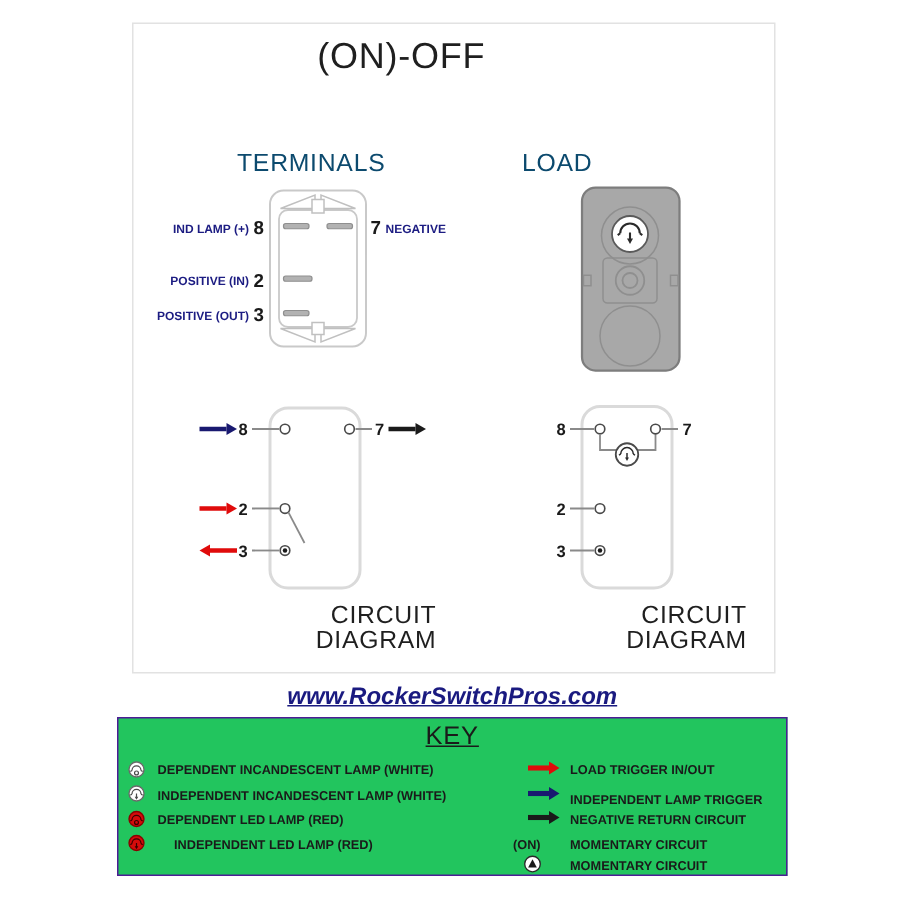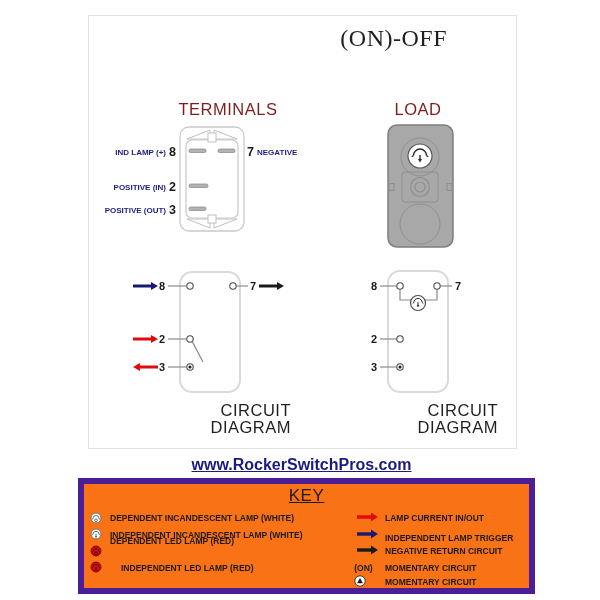--- a/index.html
+++ b/index.html
@@ -5,34 +5,34 @@
   html,body{margin:0;padding:0;}
   body{
     width:600px;height:600px;background:#ffffff;position:relative;
     font-family:"Liberation Sans",sans-serif;color:#1a1a1a;overflow:hidden;
   }
   .abs{position:absolute;}
   .main-box{
     left:88px;top:15px;width:427px;height:432px;
     border:1px solid #e2e2e2;background:#fff;
   }
-  .title-block{left:88px;top:24px;width:359px;text-align:right;font-family:Liberation Serif, serif;}
+  .title-block{left:88px;top:24px;width:359px;text-align:center;}
   .title-line{font-size:24px;line-height:28px;color:#1f1f1f;letter-spacing:0.5px;}
-  .section-heading{font-size:16.5px;color:#7f1d1d;text-align:center;letter-spacing:0.5px;}
+  .section-heading{font-size:16.5px;color:#0c4a6e;text-align:left;letter-spacing:0.5px;}
   .terminals-heading{left:158px;top:100px;width:140px;}
   .lamps-heading{left:348px;top:100px;width:140px;}
   .caption{font-size:16.5px;line-height:17px;text-align:right;color:#1f1f1f;letter-spacing:0.5px;}
   .caption-left{left:131px;top:402px;width:160px;}
   .caption-right{left:338px;top:402px;width:160px;}
   .website{
     left:88px;top:456px;width:427px;text-align:center;
-    font-size:16px;font-weight:bold;
+    font-size:16px;font-style:italic;font-weight:bold;
     color:#1a1a80;text-decoration:underline;
   }
-  .key-box{left:78px;top:478px;width:445px;height:104px;border:6px solid #4c1d95;background:#f97316;}
+  .key-box{left:78px;top:478px;width:445px;height:104px;border:1px solid #4c1d95;background:#22c55e;}
   .key-heading{left:0;right:0;top:2px;text-align:center;font-size:17px;text-decoration:underline;letter-spacing:0.5px;}
   .key-item-label{font-size:8.5px;font-weight:bold;color:#1a1a1a;white-space:nowrap;}
   .key-icon{position:absolute;}
   svg text{font-family:"Liberation Sans",sans-serif;}
   .term-label{font-size:8px;font-weight:bold;fill:#1c1c82;}
   .term-num{font-size:12.5px;font-weight:bold;fill:#1a1a1a;}
   .pin-num{font-size:11px;font-weight:bold;fill:#1a1a1a;}
   .wire{stroke:#8a8a8a;stroke-width:1.2;fill:none;}
   .node{fill:#ffffff;stroke:#4a4a4a;stroke-width:1.1;}
   .body-outline{fill:#ffffff;stroke:#dadada;stroke-width:2;}
@@ -195,39 +195,39 @@
   </svg>
   <svg class="key-icon" style="left:6px;top:77px;" width="12" height="12" viewBox="-6 -6 12 12">
     <circle r="5" fill="#d40b0b" stroke="#8a0000" stroke-width="0.9"></circle>
     <path d="M -3,0.3 A 3,3 0 0 1 3,0.3 M -3,0.3 L -4.1,1.1 M 3,0.3 L 4.1,1.1" fill="none" stroke="#3a0000" stroke-width="0.8"></path>
     <line y1="0" y2="2.6" stroke="#3a0000" stroke-width="0.8"></line>
     <polygon points="-1.2,2.2 1.2,2.2 0,4.2" fill="#3a0000"></polygon>
   </svg>
 
   <div class="abs key-item-label" style="left:26px;top:29px;">DEPENDENT INCANDESCENT LAMP (WHITE)</div>
   <div class="abs key-item-label" style="left:26px;top:45.5px;">INDEPENDENT INCANDESCENT LAMP (WHITE)</div>
-  <div class="abs key-item-label" style="left:26px;top:52px;text-align:center;">DEPENDENT LED LAMP (RED)</div>
+  <div class="abs key-item-label" style="left:26px;top:62px;text-align:center;">DEPENDENT LED LAMP (RED)</div>
   <div class="abs key-item-label" style="left:26px;top:78.5px;padding-left:11px;">INDEPENDENT LED LAMP (RED)</div>
 
   <svg class="key-icon" style="left:272px;top:28px;" width="24" height="10" viewBox="0 0 24 10">
     <rect x="1" y="3.3" width="14" height="3.4" fill="#e00b0b"></rect>
       <polygon points="15,0.6 22,5 15,9.4" fill="#e00b0b"></polygon>
   </svg>
   <svg class="key-icon" style="left:272px;top:44.5px;" width="24" height="10" viewBox="0 0 24 10">
     <rect x="1" y="3.3" width="14" height="3.4" fill="#191970"></rect>
       <polygon points="15,0.6 22,5 15,9.4" fill="#191970"></polygon>
   </svg>
   <svg class="key-icon" style="left:272px;top:61px;" width="24" height="10" viewBox="0 0 24 10">
     <rect x="1" y="3.3" width="14" height="3.4" fill="#1a1a1a"></rect>
       <polygon points="15,0.6 22,5 15,9.4" fill="#1a1a1a"></polygon>
   </svg>
-  <div class="on-prefix" style="left:263px;top:78.5px;width:33px;text-align:center;">(ON)</div>
+  <div class="on-prefix" style="left:263px;top:78.5px;width:33px;text-align:left;">(ON)</div>
   <svg class="key-icon" style="left:270px;top:91px;" width="12" height="12" viewBox="-6 -6 12 12">
     <circle r="5.2" fill="#ffffff" stroke="#2a2a2a" stroke-width="0.9"></circle>
     <polygon points="0,-3.1 2.9,2.3 -2.9,2.3" fill="#1a1a1a"></polygon>
   </svg>
 
-  <div class="abs key-item-label" style="left:301px;top:29px;">LAMP CURRENT IN/OUT</div>
+  <div class="abs key-item-label" style="left:301px;top:29px;">LOAD TRIGGER IN/OUT</div>
   <div class="abs key-item-label" style="left:301px;top:49px;text-align:center;">INDEPENDENT LAMP TRIGGER</div>
   <div class="abs key-item-label" style="left:301px;top:62px;">NEGATIVE RETURN CIRCUIT</div>
   <div class="abs key-item-label" style="left:301px;top:78.5px;">MOMENTARY CIRCUIT</div>
   <div class="abs key-item-label" style="left:301px;top:93px;">MOMENTARY CIRCUIT</div>
 </div>
 
 </body></html>

